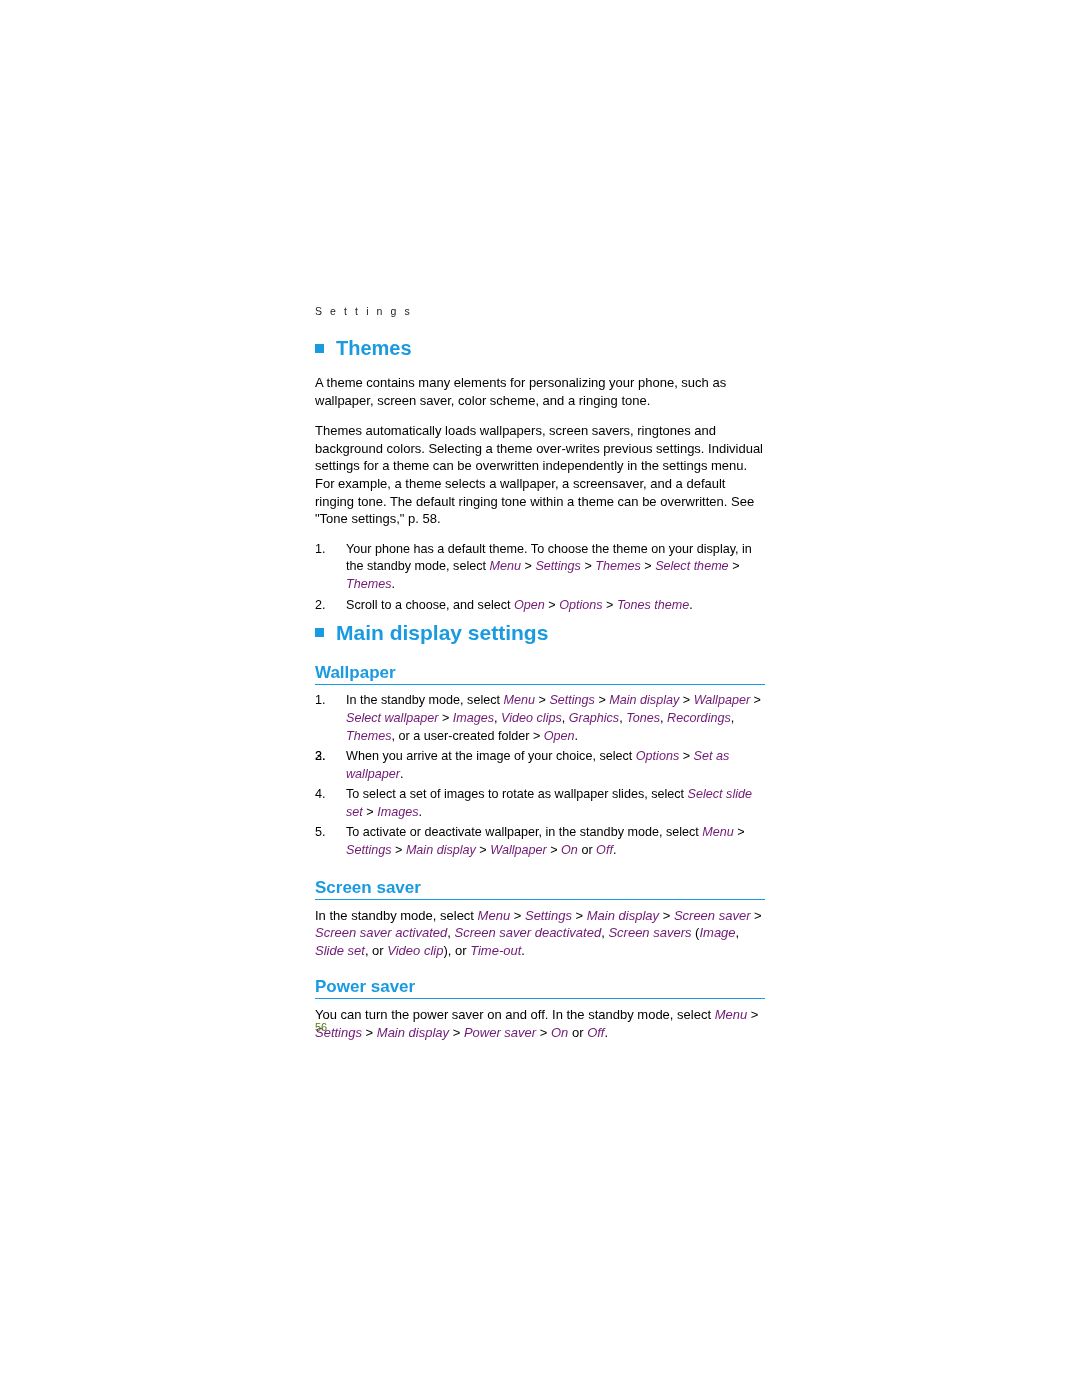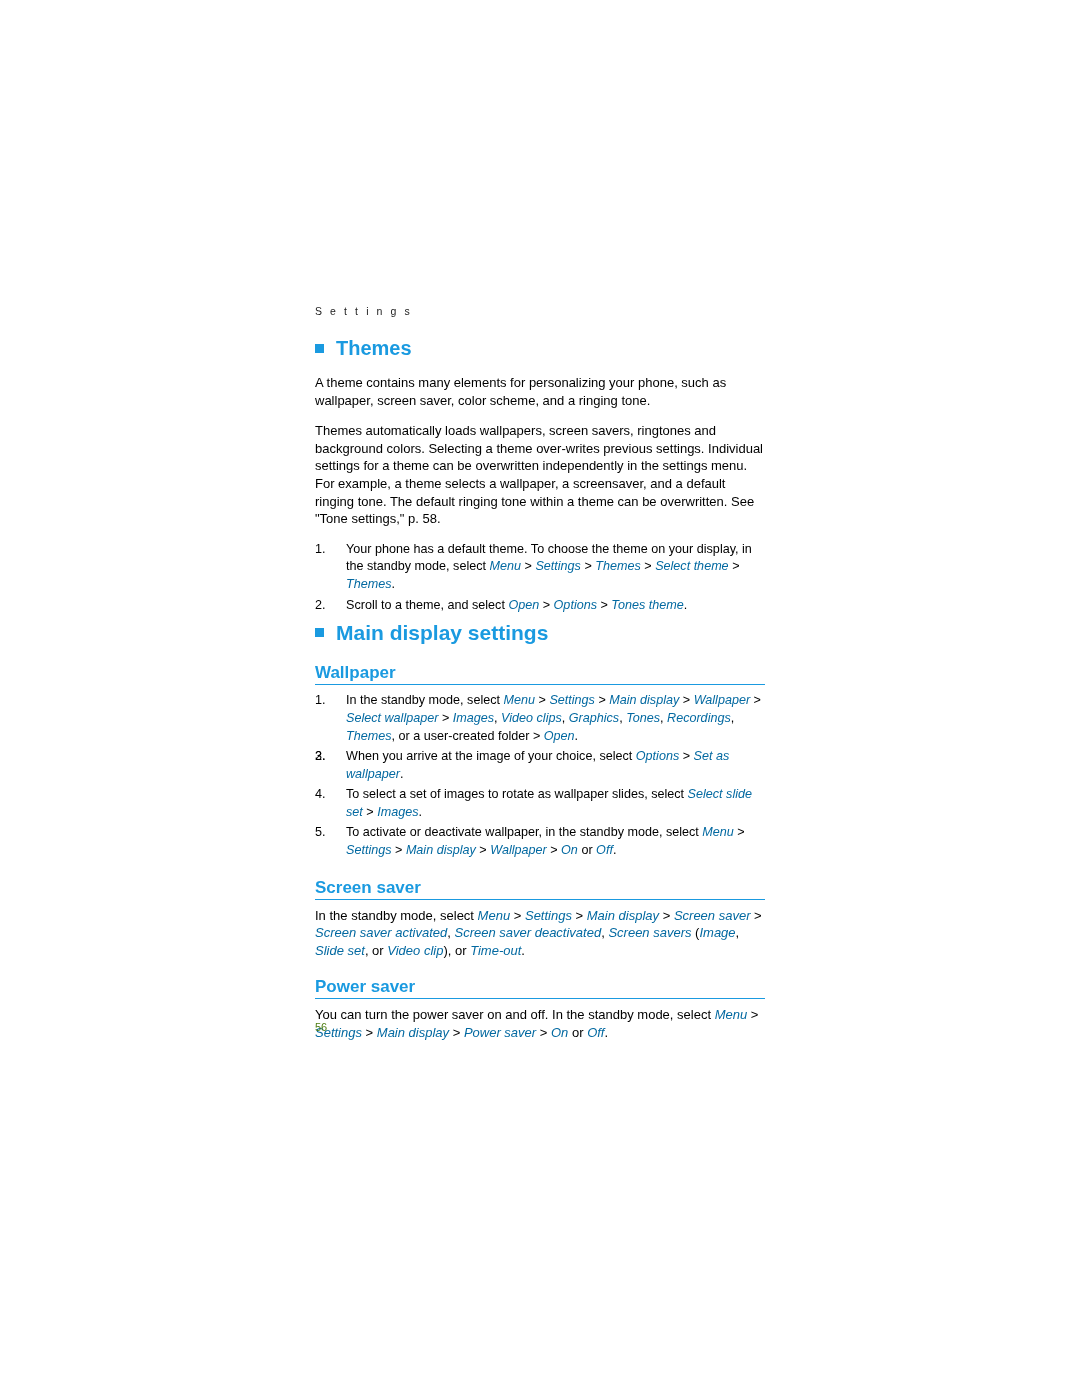--- a/index.html
+++ b/index.html
@@ -83,21 +83,21 @@
     margin-bottom: 3px;
   }
   ol.steps li .num {
     position: absolute;
     left: 0;
     top: 0;
     width: 22px;
     text-align: left;
   }
   .lnk {
-    color: #0369a1;
+    color: #701a75;
     font-style: italic;
   }
   .page-number {
     position: absolute;
     left: 315px;
     top: 1021px;
     font-size: 11px;
     color: #4d7c0f;
   }
 </style>
@@ -113,21 +113,21 @@
     <h1 class="section">
       <span class="sq"></span>
       <span>Themes</span>
     </h1>
 
     <p class="body">A theme contains many elements for personalizing your phone, such as wallpaper, screen saver, color scheme, and a ringing tone.</p>
     <p class="body">Themes automatically loads wallpapers, screen savers, ringtones and background colors. Selecting a theme over-writes previous settings. Individual settings for a theme can be overwritten independently in the settings menu. For example, a theme selects a wallpaper, a screensaver, and a default ringing tone. The default ringing tone within a theme can be overwritten. See "Tone settings," p. 58.</p>
 
     <ol class="steps" id="themes-steps">
         <li><span class="num">1.</span><span><span>Your phone has a default theme. To choose the theme on your display, in the standby mode, select </span><span class="lnk">Menu</span><span> &gt; </span><span class="lnk">Settings</span><span> &gt; </span><span class="lnk">Themes</span><span> &gt; </span><span class="lnk">Select theme</span><span> &gt; </span><span class="lnk">Themes</span><span>.</span></span></li>
-        <li><span class="num">2.</span><span><span>Scroll to a theme, and select </span><span class="lnk">Open</span><span> &gt; </span><span class="lnk">Options</span><span> &gt; </span><span class="lnk">Tones theme</span><span>.</span></span></li>
+        <li><span class="num">2.</span><span><span>Scroll to a choose, and select </span><span class="lnk">Open</span><span> &gt; </span><span class="lnk">Options</span><span> &gt; </span><span class="lnk">Tones theme</span><span>.</span></span></li>
       </ol>
 
     <h1 class="section big">
       <span class="sq"></span>
       <span>Main display settings</span>
     </h1>
 
     <h2 class="sub">
       <span>Wallpaper</span>
     </h2>

